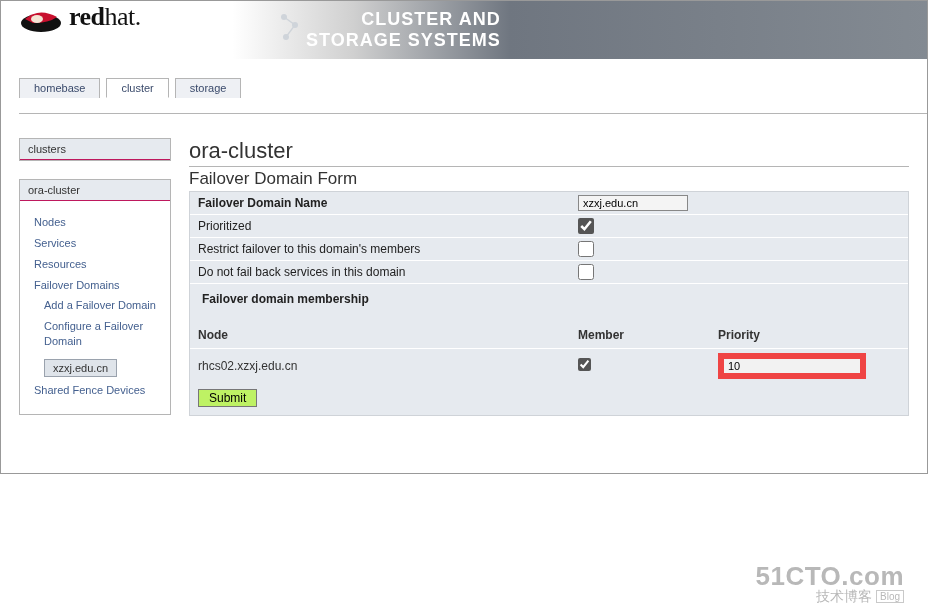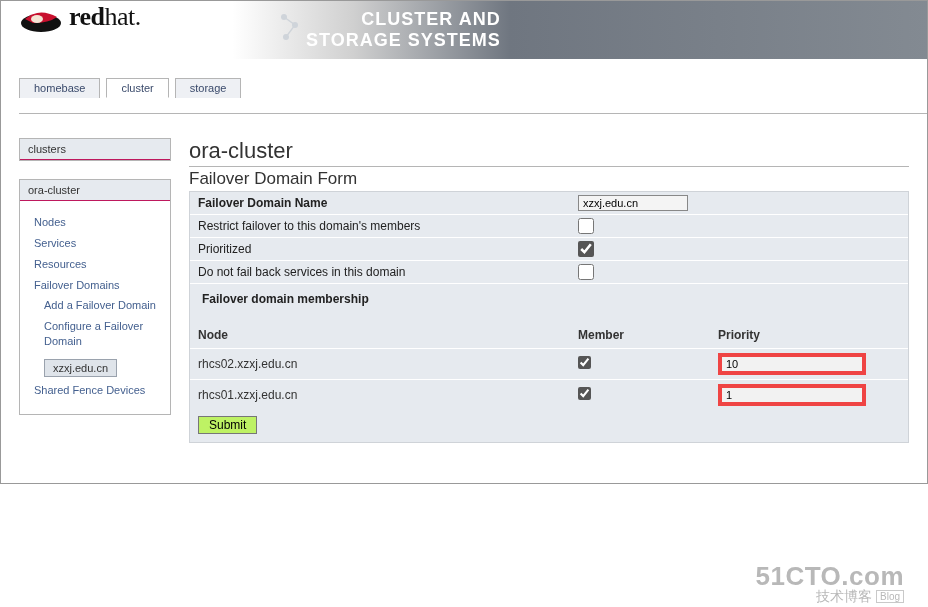--- a/index.html
+++ b/index.html
@@ -30,21 +30,21 @@
 .form-row:last-of-type { border-bottom: none; }
 .form-label { flex: 0 0 380px; font-size: 12px; color: #222; }
 .form-label.bold { font-weight: 700; }
 .text-input { font-family: inherit; font-size: 11px; padding: 1px 4px; border: 1px solid #888; background: #f4f4f4; width: 110px; }
 .section-head { font-weight: 700; padding: 8px 12px 18px 12px; font-size: 12px; color: #222; }
 .members-table { width: 100%; border-collapse: collapse; }
 .members-table th { text-align: left; font-weight: 700; font-size: 12px; padding: 4px 8px 6px 8px; }
 .members-table td { padding: 4px 8px; font-size: 12px; border-top: 1px solid #fff; }
 .members-table .col-node { width: 380px; }
 .members-table .col-member { width: 140px; }
-.pri-input { width: 148px; font-size: 11px; padding: 1px 4px; border: 4px solid #ef4444; background: #f2f2f2; }
+.pri-input { width: 148px; font-size: 11px; padding: 1px 4px; border: 6px solid #ef4444; background: #f2f2f2; }
 .submit-row { padding: 6px 8px 8px 8px; }
 .submit-btn { font-family: inherit; font-size: 12px; padding: 1px 10px; border: 1px solid #777; background: #bef264; cursor: pointer; }
 .checkbox-box { width: 16px; height: 16px; display: inline-block; }
 input[type="checkbox"] { accent-color: #555; }
 .watermark { position: fixed; right: 24px; bottom: 4px; color: #b8b8b8; font-family: Arial, sans-serif; text-align: right; pointer-events: none; user-select: none; line-height: 1; }
 .watermark .l1 { font-size: 26px; font-weight: 700; letter-spacing: 0.5px; }
 .watermark .l2 { font-size: 14px; }
 .watermark .l2 .blog { font-size: 10px; border: 1px solid #c9c9c9; padding: 0 3px; margin-left: 4px; vertical-align: 1px; }
 </style>
 </head>
@@ -106,26 +106,26 @@
   <div class="main">
     <div class="page-title">ora-cluster</div>
     <div class="sub-title">Failover Domain Form</div>
 
     <div class="form-panel">
       <div class="form-row">
         <div class="form-label bold">Failover Domain Name</div>
         <input type="text" class="text-input" value="xzxj.edu.cn" style="">
       </div>
       <div class="form-row">
+        <div class="form-label">Prioritized</div>
+        <input type="checkbox" class="checkbox-box" checked="" style="">
+      </div>
+      <div class="form-row">
         <div class="form-label">Restrict failover to this domain's members</div>
         <input type="checkbox" class="checkbox-box" style="">
-      </div>
-      <div class="form-row">
-        <div class="form-label">Prioritized</div>
-        <input type="checkbox" class="checkbox-box" checked="" style="">
       </div>
       <div class="form-row">
         <div class="form-label">Do not fail back services in this domain</div>
         <input type="checkbox" class="checkbox-box" style="">
       </div>
 
       <div class="section-head">Failover domain membership</div>
 
       <table class="members-table">
         <thead>
@@ -134,25 +134,20 @@
             <th class="col-member">Member</th>
             <th>Priority</th>
           </tr>
         </thead>
         <tbody>
           <tr>
             <td>rhcs02.xzxj.edu.cn</td>
             <td><input type="checkbox" checked="" style=""></td>
             <td><input type="text" class="pri-input" value="10" style=""></td>
           </tr>
-          <tr>
-            <td>rhcs01.xzxj.edu.cn</td>
-            <td><input type="checkbox" checked="" style=""></td>
-            <td><input type="text" class="pri-input" value="1" style=""></td>
-          </tr>
         </tbody>
       </table>
 
       <div class="submit-row">
         <button class="submit-btn">Submit</button>
       </div>
     </div>
   </div>
 </div>
 

